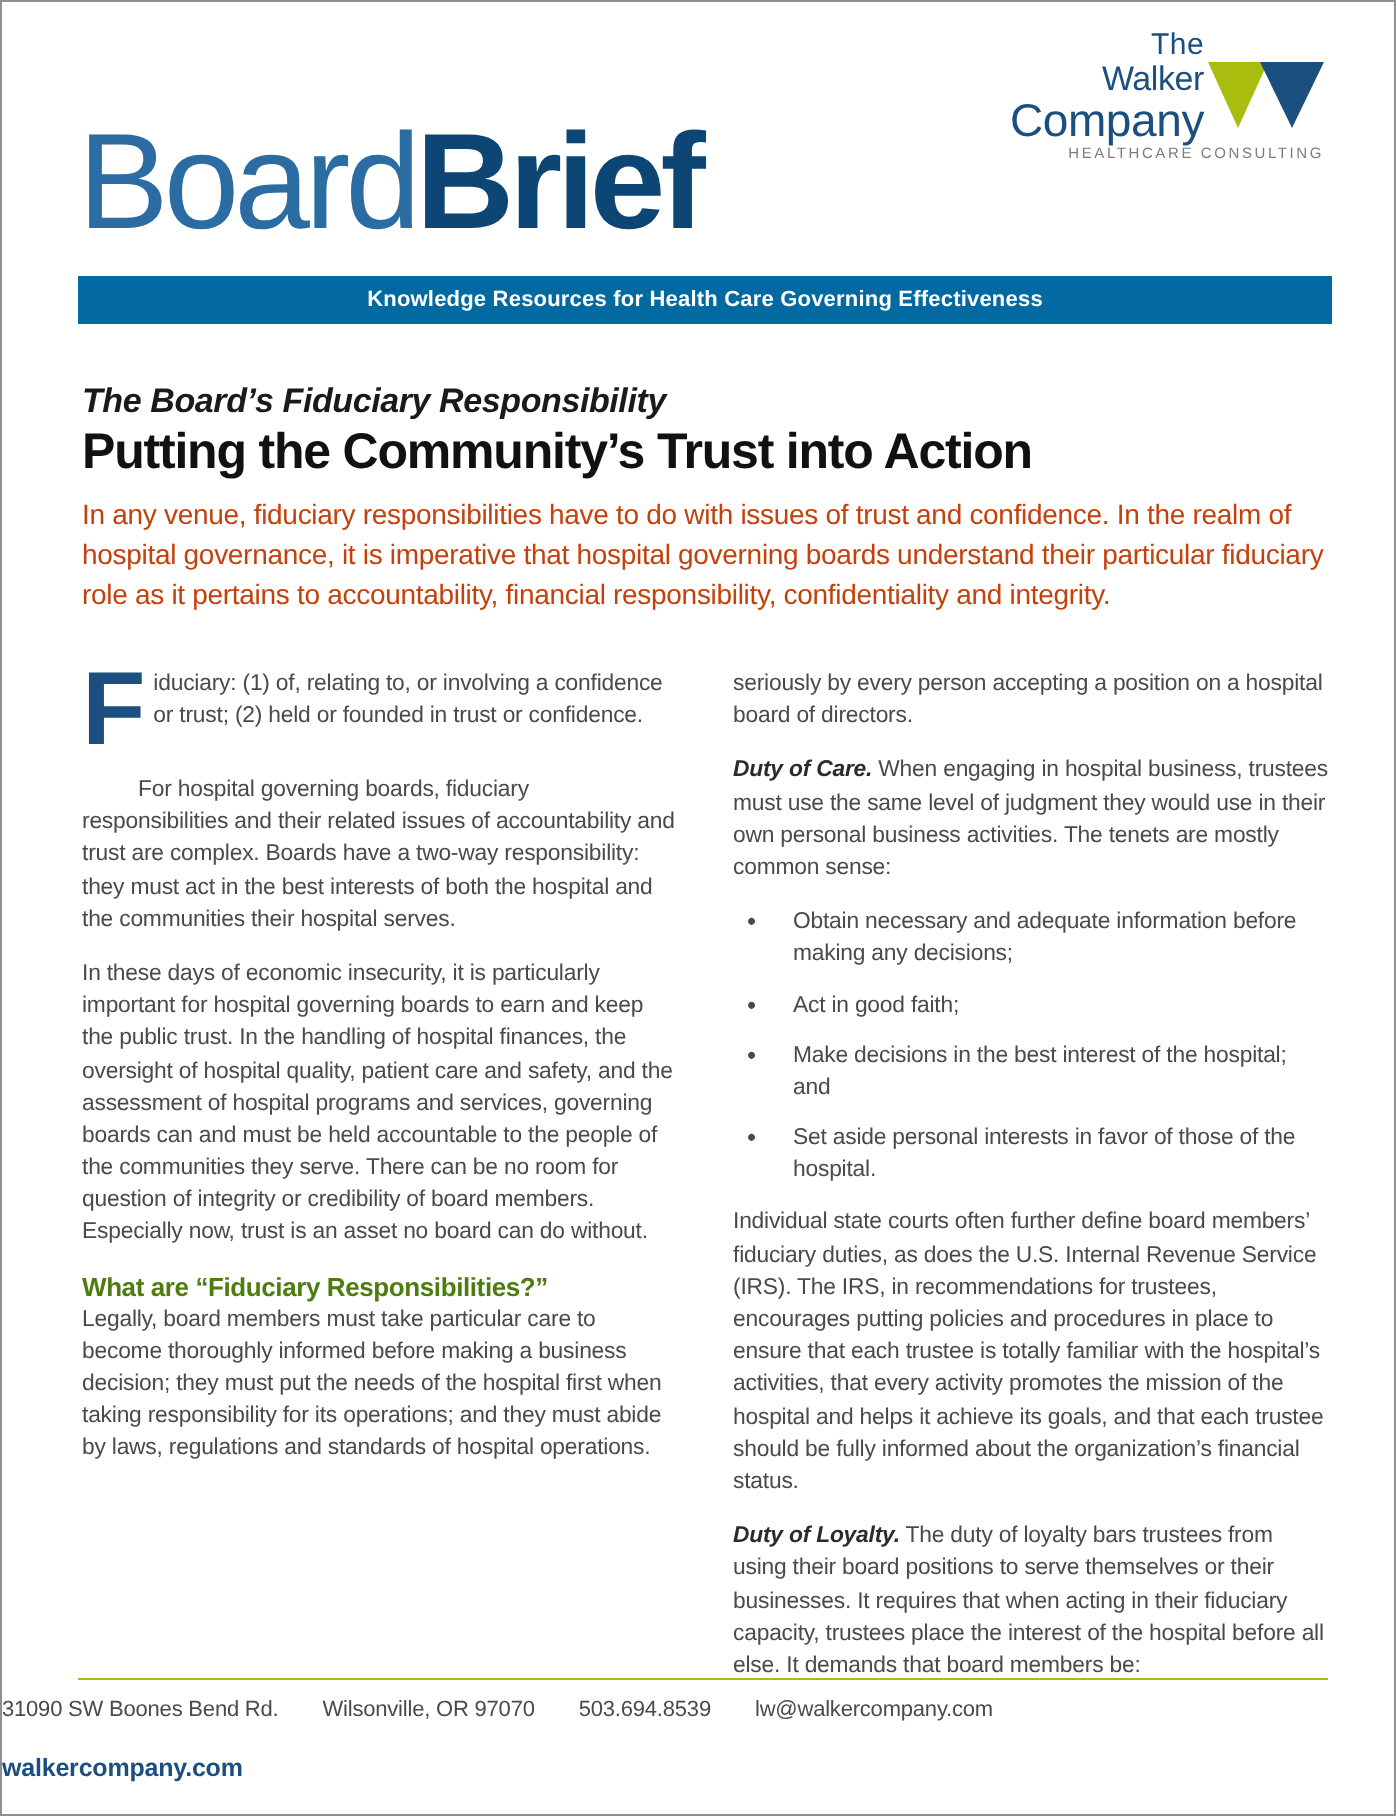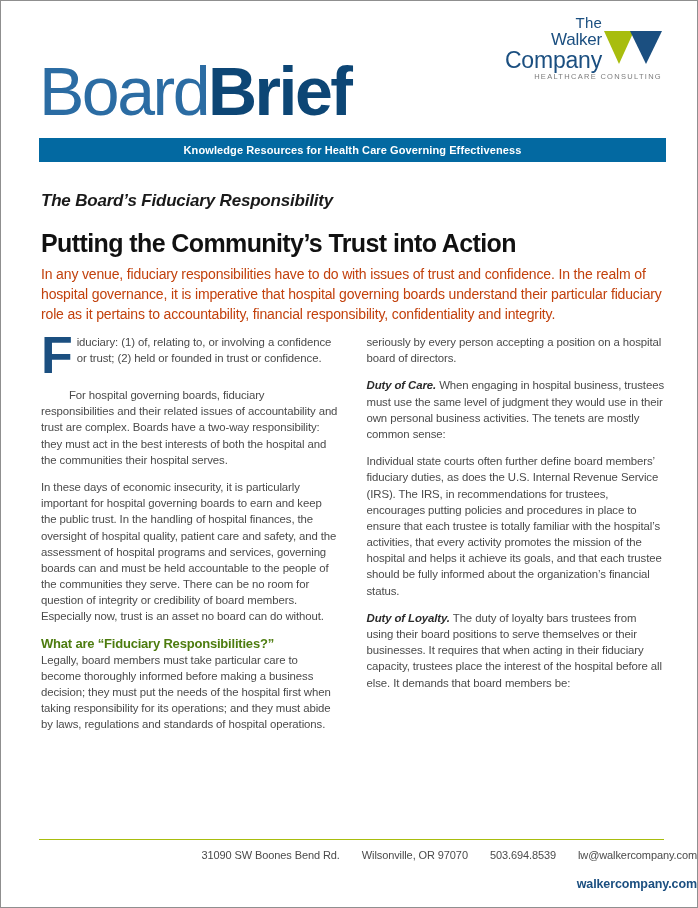--- a/index.html
+++ b/index.html
@@ -117,21 +117,21 @@
   
   .article-head {
     margin: 22px 33px 0 40px;
   }
   .kicker {
     font-size: 17px;
     font-style: italic;
     font-weight: 700;
     color: #1a1a1a;
     letter-spacing: -.2px;
-    margin-bottom: 18px;
+    margin-bottom: 1px;
   }
   .headline {
     font-size: 25px;
     font-weight: 700;
     color: #111111;
     letter-spacing: -.6px;
     line-height: 1.12;
     margin-bottom: 7px;
   }
   .standfirst {
@@ -220,21 +220,21 @@
     right: 33px;
     top: 838px;
     height: 1px;
     background: #a8bd0e;
   }
   .footer {
     position: absolute;
     left: 0;
     right: 0;
     top: 848px;
-    text-align: right;
+    text-align: left;
   }
   .footer-line1 {
     font-size: 11px;
     color: #4a4a4a;
     letter-spacing: -.1px;
     white-space: nowrap;
   }
   .footer-line1 span { display: inline-block; }
   .fsep { width: 22px; }
   .footer-line2 {
@@ -293,20 +293,26 @@
 
       <h2 class="subhead">What are “Fiduciary Responsibilities?”</h2>
       <p class="body">Legally, board members must take particular care to become thoroughly informed before making a business decision; they must put the needs of the hospital first when taking responsibility for its operations; and they must abide by laws, regulations and standards of hospital operations.</p>
     </div>
 
     <div class="col">
       <p class="body">seriously by every person accepting a position on a hospital board of directors.</p>
 
       <p class="body"><span class="lead-term">Duty of Care.</span><span>  When engaging in hospital business, trustees must use the same level of judgment they would use in their own personal business activities. The tenets are mostly common sense:</span></p>
 
+      <ul class="bullets">
+        <li>Obtain necessary and adequate information before making any decisions;</li>
+        <li>Act in good faith;</li>
+        <li>Make decisions in the best interest of the hospital; and</li>
+        <li>Set aside personal interests in favor of those of the hospital.</li>
+      </ul>
 
       <p class="body">Individual state courts often further define board members’ fiduciary duties, as does the U.S. Internal Revenue Service (IRS). The IRS, in recommendations for trustees, encourages putting policies and procedures in place to ensure that each trustee is totally familiar with the hospital’s activities, that every activity promotes the mission of the hospital and helps it achieve its goals, and that each trustee should be fully informed about the organization’s financial status.</p>
 
       <p class="body"><span class="lead-term">Duty of Loyalty.</span><span>  The duty of loyalty bars trustees from using their board positions to serve themselves or their businesses. It requires that when acting in their fiduciary capacity, trustees place the interest of the hospital before all else.  It demands that board members be:</span></p>
     </div>
   </div>
 
   <div class="footer-rule"></div>
   <div class="footer">
     <div class="footer-line1">

